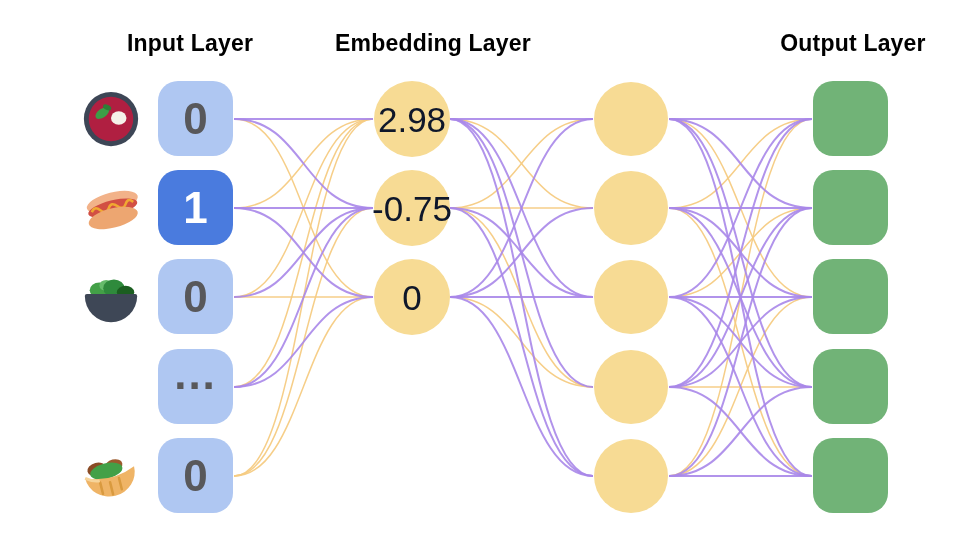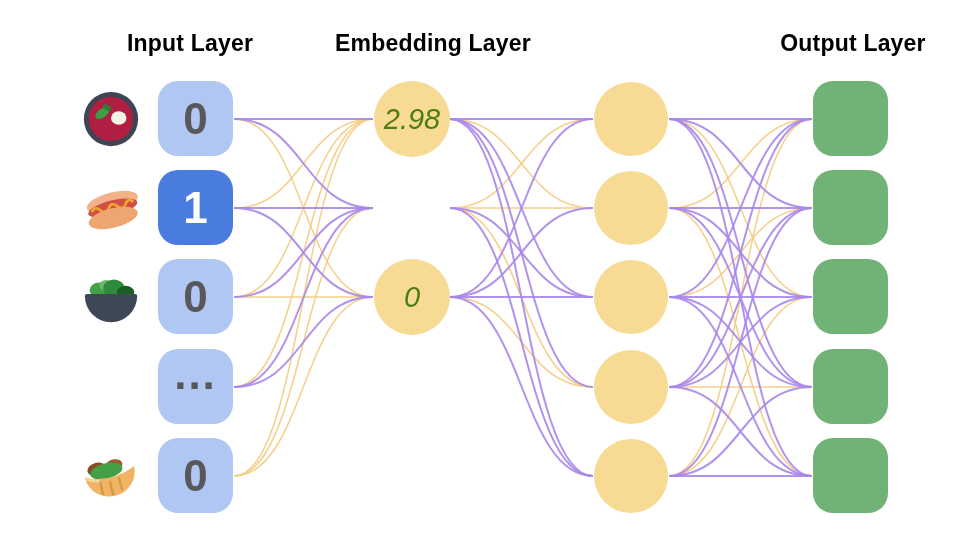--- a/index.html
+++ b/index.html
@@ -24,21 +24,21 @@
   .input-node.active{background:#4A7BDE;}
   .input-node .node-label{
     font-size:44px;font-weight:700;color:#58585B;line-height:1;
   }
   .input-node.active .node-label{color:#FFFFFF;}
   .node-label.dots{transform:translateY(-30%);letter-spacing:2px;}
 
   .emb-node{
     left:374px;width:76px;height:76px;border-radius:50%;background:#F7DB94;
   }
-  .emb-node .node-label{font-size:29px;font-weight:400;color:#4d7c0f;line-height:1;font-style:italic;}
+  .emb-node .node-label{font-size:35px;font-weight:400;color:#0f172a;line-height:1;}
 
   .hidden-node{
     left:594px;width:74px;height:74px;border-radius:50%;background:#F7DB94;
   }
   .output-node{
     left:813px;width:75px;height:75px;border-radius:20px;background:#71B377;
   }
   .emoji{position:absolute;left:80px;width:62px;height:62px;z-index:2;}
   .emoji svg{width:100%;height:100%;}
 </style>
@@ -163,20 +163,23 @@
   <div class="node input-node" style="top:349px">
     <span class="node-label dots">...</span>
   </div>
   <div class="node input-node" style="top:438px">
     <span class="node-label">0</span>
   </div>
 
   <div class="node emb-node" style="top:81px">
     <span class="node-label">2.98</span>
   </div>
+  <div class="node emb-node" style="top:170px">
+    <span class="node-label">-0.75</span>
+  </div>
   <div class="node emb-node" style="top:259px">
     <span class="node-label">0</span>
   </div>
 
   <div class="node hidden-node" style="top:82px"></div>
   <div class="node hidden-node" style="top:171px"></div>
   <div class="node hidden-node" style="top:260px"></div>
   <div class="node hidden-node" style="top:350px"></div>
   <div class="node hidden-node" style="top:439px"></div>
 

